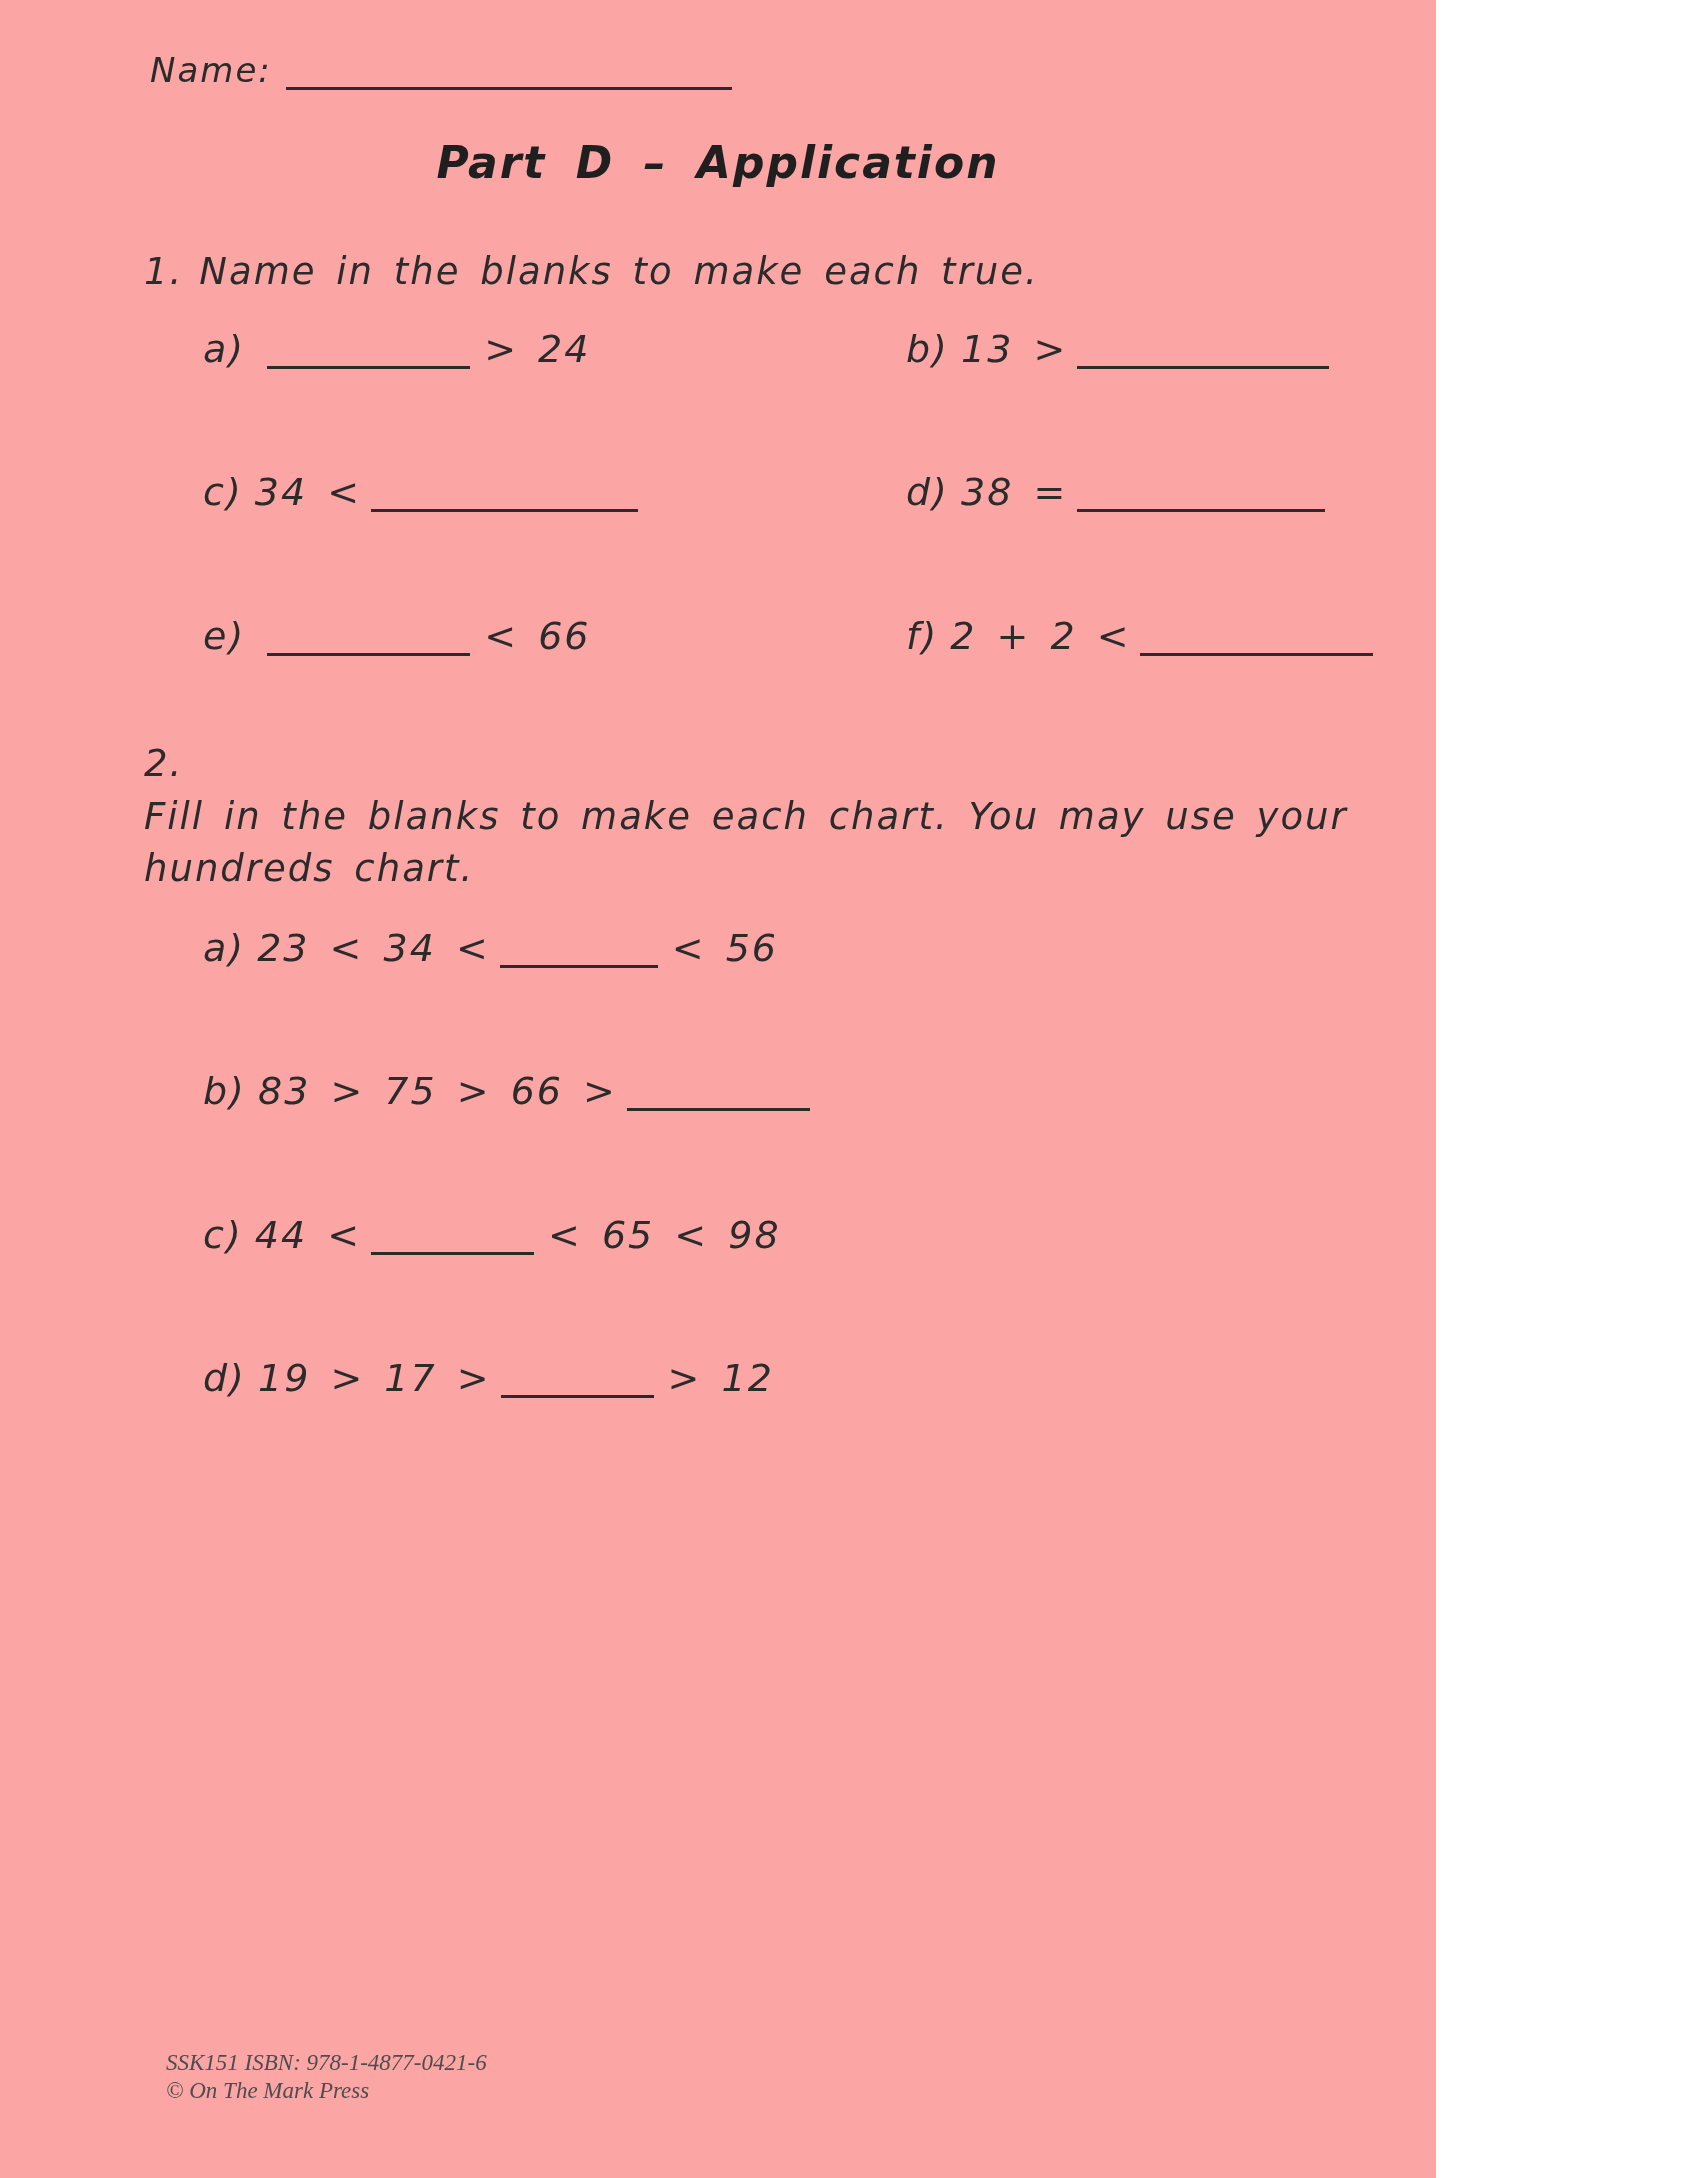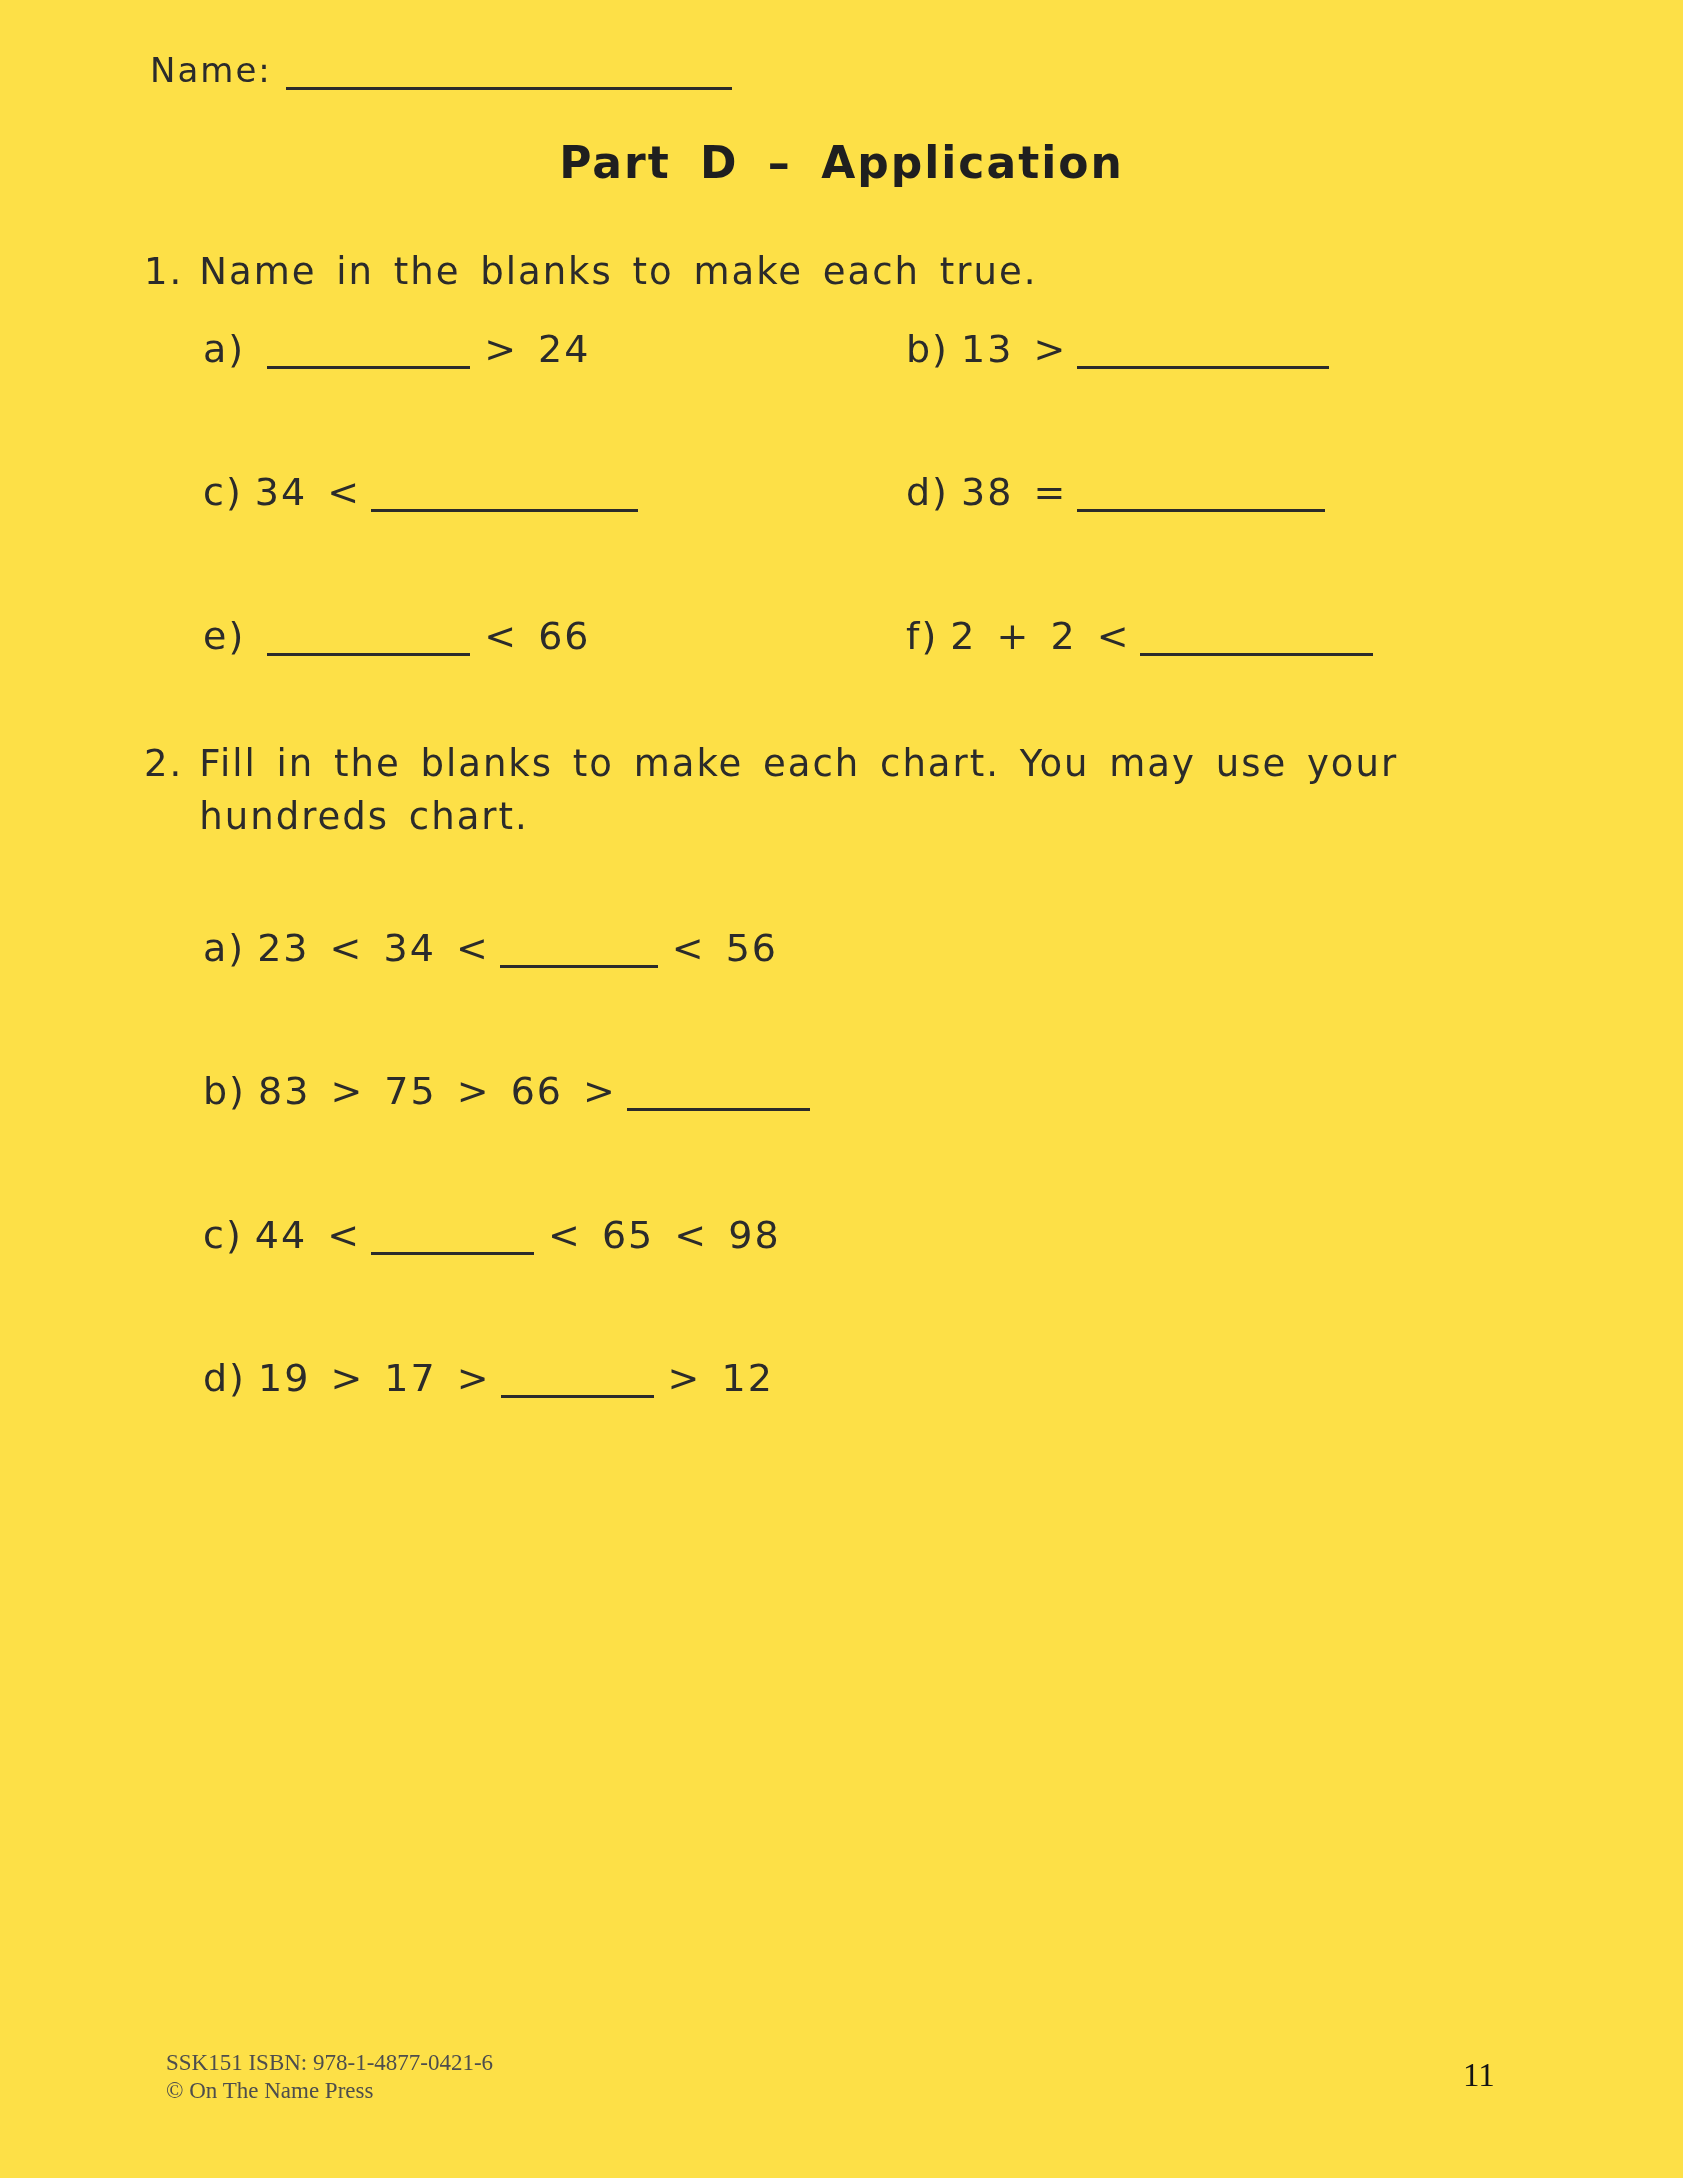--- a/index.html
+++ b/index.html
@@ -1,23 +1,24 @@
 <!DOCTYPE html>
 <html><head>
 <meta charset="utf-8">
 <style>
   html, body { margin: 0; padding: 0; background: #ffffff; }
   .page {
     position: relative;
-    width: 1683px;
+    width: 1436px;
     height: 2178px;
-    background: #fde047;
+    background: #fca5a5;
     font-family: "DejaVu Sans", "Liberation Sans", sans-serif;
     color: #2b2b2b;
     overflow: hidden;
+    font-style: italic;
   }
 
   
   .name-row {
     position: absolute;
     left: 150px;
     top: 50px;
     font-size: 34px;
     letter-spacing: 2px;
     white-space: nowrap;
@@ -164,18 +165,18 @@
   </div>
   <div class="item" id="item-2c">
     <span class="lbl">c)</span><span>44 &lt;</span><span class="blank w-c2"></span><span>&lt; 65 &lt; 98</span>
   </div>
   <div class="item" id="item-2d">
     <span class="lbl">d)</span><span>19 &gt; 17 &gt;</span><span class="blank w-d2"></span><span>&gt; 12</span>
   </div>
 
   <div class="footer-left">
     <div>SSK151 ISBN: 978-1-4877-0421-6</div>
-    <div>© On The Name Press</div>
+    <div>© On The Mark Press</div>
   </div>
   <div class="page-number">11</div>
 
 </div>
 
 
 </body></html>

